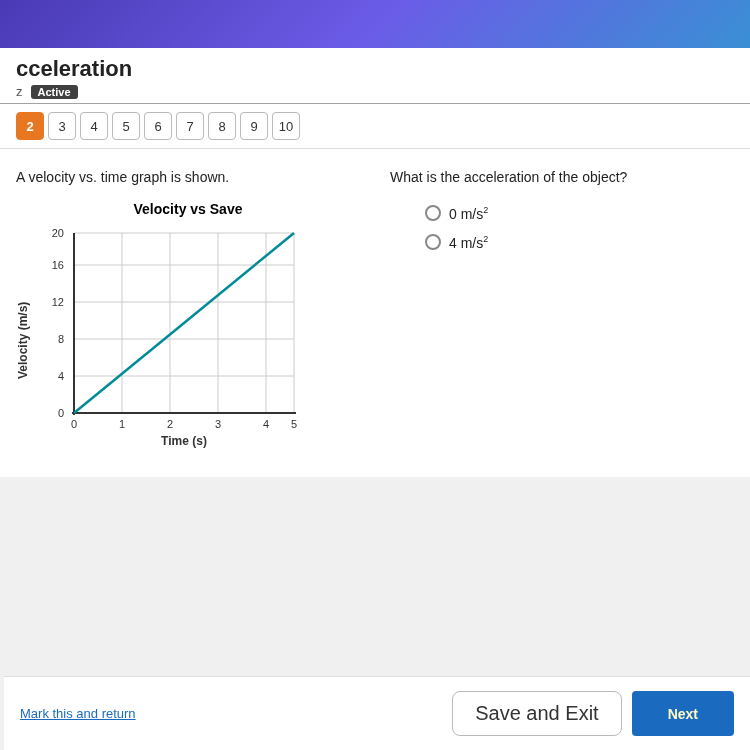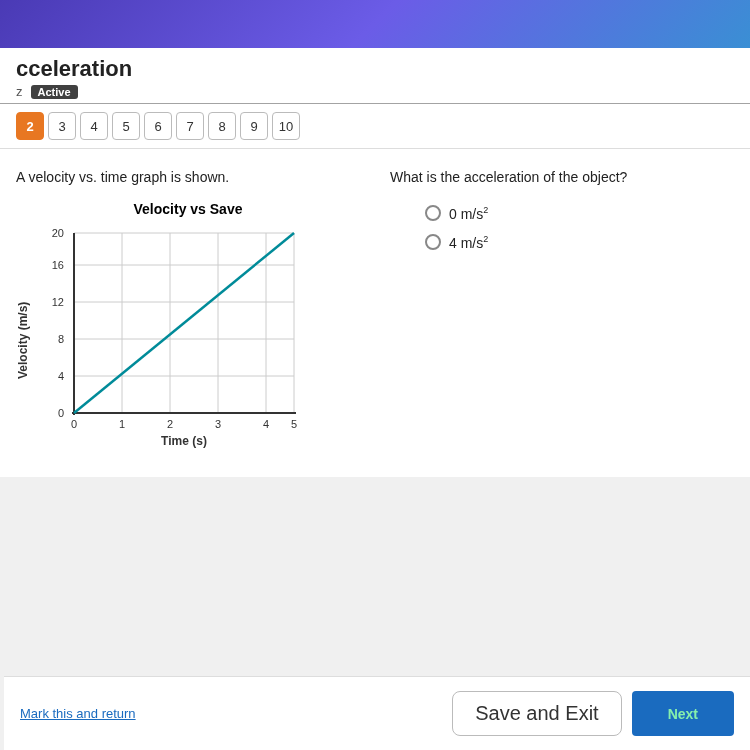--- a/index.html
+++ b/index.html
@@ -201,21 +201,21 @@
       color: #333;
     }
 
     .btn-next {
       padding: 10px 36px;
       background: #1a6bbf;
       border: none;
       border-radius: 4px;
       font-size: 14px;
       cursor: pointer;
-      color: #86efac;
+      color: #fef9c3;
       font-weight: bold;
     }
 
     sup {
       font-size: 9px;
     }
   </style>
 </head>
 <body>
 

